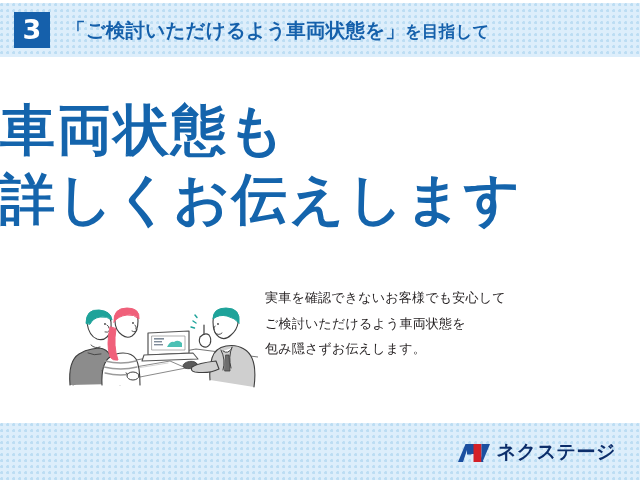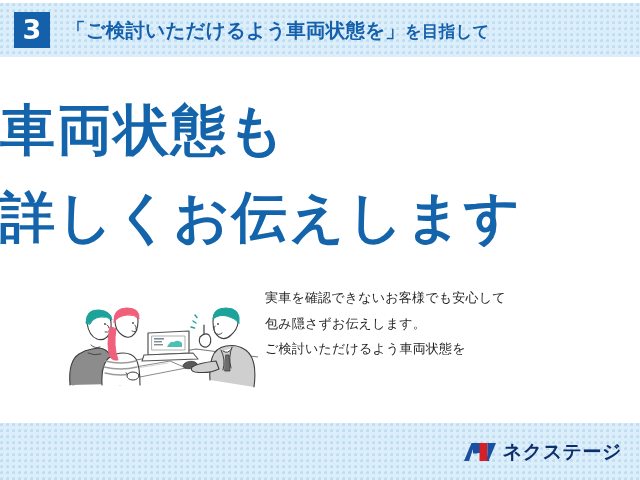--- a/index.html
+++ b/index.html
@@ -77,21 +77,21 @@
     top: 98px;
     width: 640px;
     text-align: left;
     color: #1464ac;
     font-weight: bold;
     font-family: "DejaVu Sans", "Liberation Sans", sans-serif;
     line-height: 1.18;
     letter-spacing: 2px;
   }
   .headline .line1 { font-size: 55px; display: block; }
-  .headline .line2 { font-size: 55px; display: block; margin-top: 22px; }
+  .headline .line2 { font-size: 55px; display: block; margin-top: 4px; }
 
   
   .illustration {
     position: absolute;
     left: 58px;
     top: 277px;
     width: 200px;
     height: 112px;
   }
 
@@ -113,25 +113,25 @@
   
   .footer {
     position: absolute;
     left: 0;
     top: 423px;
     width: 640px;
     height: 57px;
   }
   .footer-logo {
     position: absolute;
-    right: 18px;
+    right: 24px;
     top: 50%;
     transform: translateY(-50%);
     display: flex;
-    align-items: center;
+    align-items: flex-end;
   }
   .logo-mark {
     width: 34px;
     height: 24px;
     margin-right: 6px;
     flex: 0 0 auto;
   }
   .logo-text {
     color: #0d2e6b;
     font-size: 19px;
@@ -249,22 +249,22 @@
           <path d="M135 44 l3 2" stroke="#1ea39a" stroke-width="1.4"></path>
           <path d="M133 50 l3.5 1" stroke="#1ea39a" stroke-width="1.4"></path>
           <path d="M137 38 l2 2.5" stroke="#1ea39a" stroke-width="1.4"></path>
         </g>
       </g>
     </svg>
   </div>
 
   <div class="body-copy">
     <span class="bline">実車を確認できないお客様でも安心して</span>
+    <span class="bline">ご検討いただけるよう車両状態を</span>
     <span class="bline">包み隠さずお伝えします。</span>
-    <span class="bline">ご検討いただけるよう車両状態を</span>
   </div>
 
   <div class="footer dot-band">
     <div class="footer-logo">
       <svg class="logo-mark" viewBox="0 0 34 24" xmlns="http://www.w3.org/2000/svg">
         <path d="M1 21 L8.5 3 L14.5 3 L14.5 13.5 L10 13.5 L10 9 L6 21 Z" fill="#1b4fa0"></path>
         <path d="M13 3 L19.5 3 L26.5 21 L20 21 L17.5 13 L13 13 Z" fill="#1b4fa0"></path>
         <path d="M16.5 3 L24.5 3 L24.5 21 L16.5 21 Z" fill="#d42027"></path>
         <path d="M24.5 3 L33 3 L25.5 21 L24.5 21 Z" fill="#1b4fa0"></path>
       </svg>

